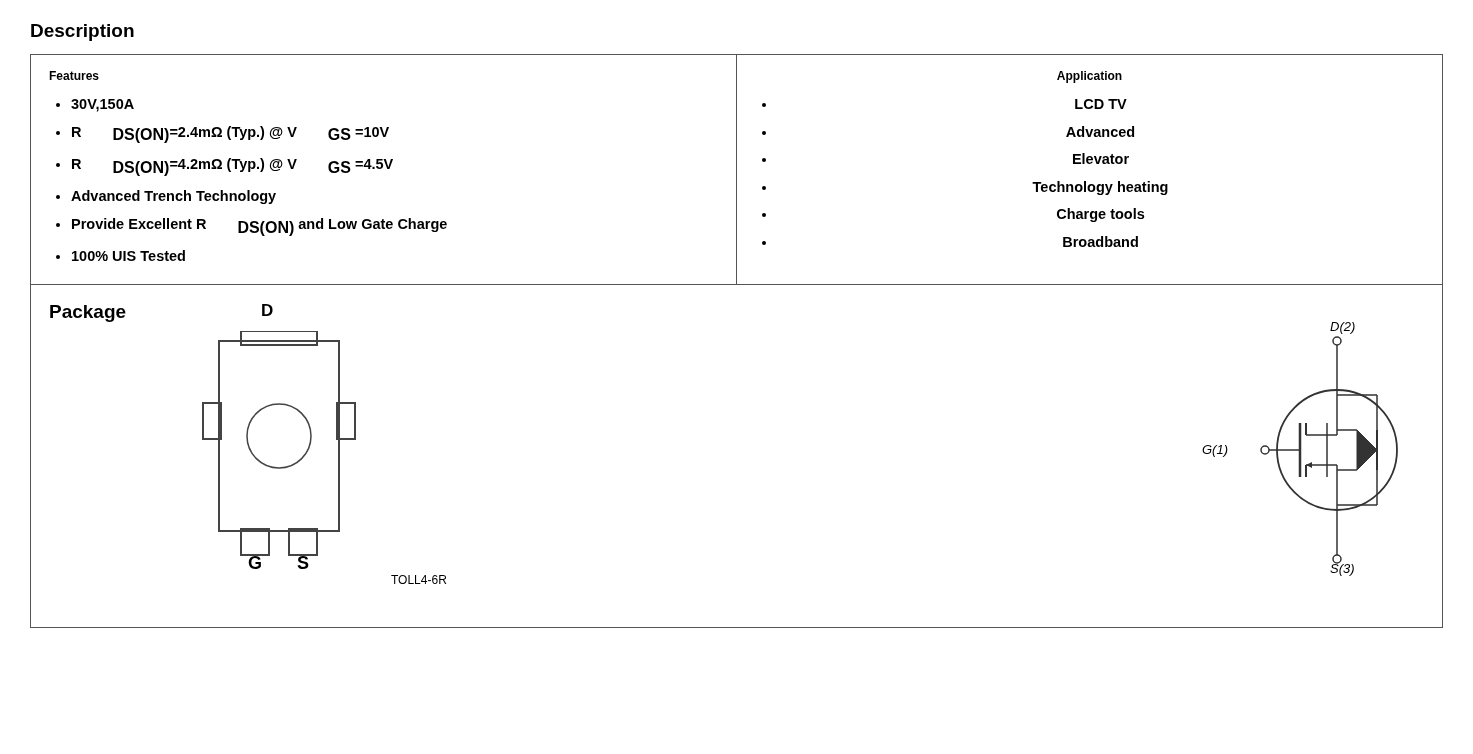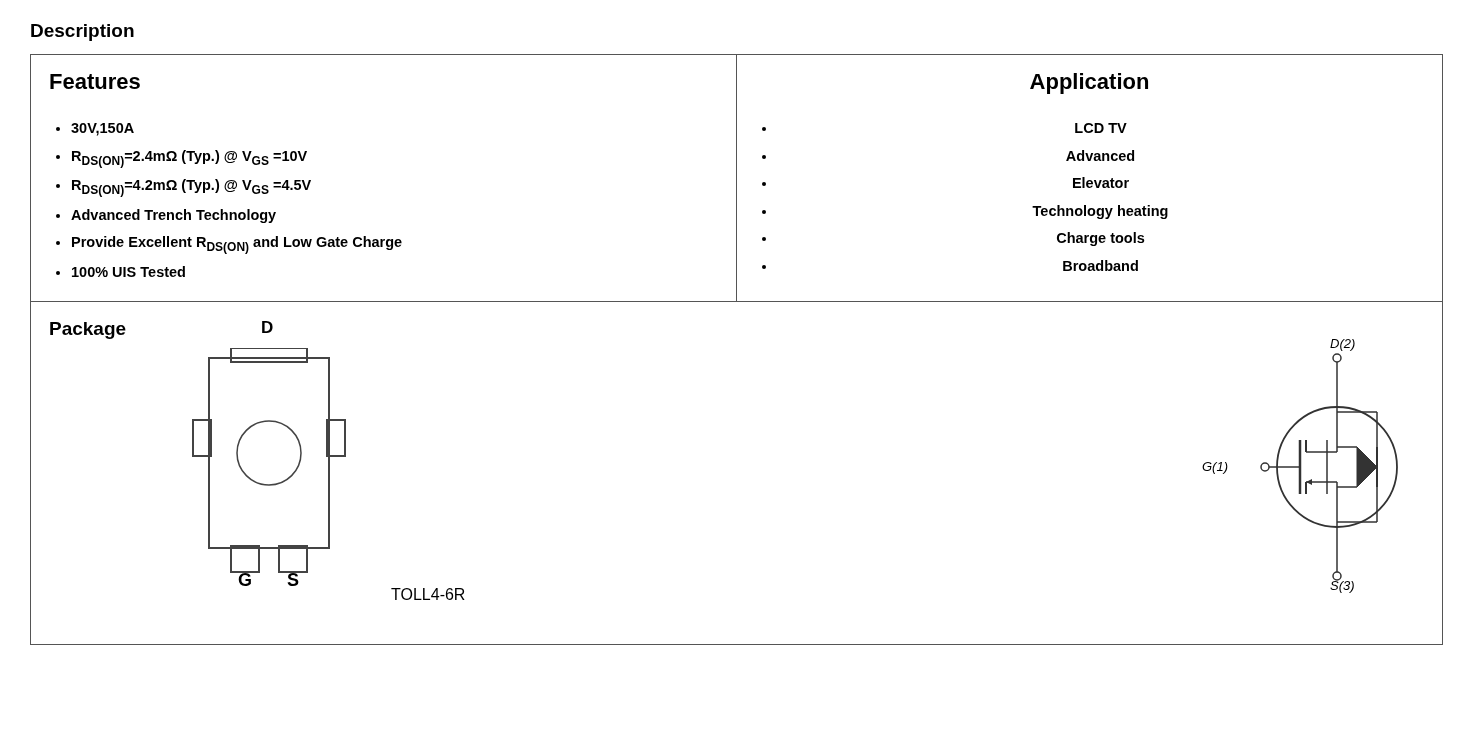--- a/index.html
+++ b/index.html
@@ -27,43 +27,45 @@
       flex: 1;
       padding: 14px 18px;
       border-right: 1.5px solid #555;
     }
     .application-col {
       flex: 1;
       padding: 14px 18px;
       text-align: center;
     }
     .col-header {
-      font-size: 22px;
-      font-weight: bold;
-      margin-bottom: 20px;
+      font-size: 12px;
+      font-weight: bold;
+      margin-bottom: 8px;
     }
     .bullet-list {
       list-style: disc;
       padding-left: 22px;
       line-height: 1.9;
     }
     .bullet-list li {
       font-size: 14.5px;
       font-weight: bold;
     }
     sub, sup {
-      font-size: 12px;
+      font-size: 16px;
+      margin-left: 31px;
     }
     .package-row {
       padding: 16px 18px;
       display: flex;
       align-items: center;
       gap: 0;
       position: relative;
       min-height: 340px;
+      text-align: center;
     }
     .package-label {
       font-size: 19px;
       font-weight: bold;
       position: absolute;
       top: 16px;
       left: 18px;
     }
     .package-drawing {
       margin-top: 30px;
@@ -92,21 +94,21 @@
       position: absolute;
       top: 16px;
       left: 230px;
       font-size: 17px;
       font-weight: bold;
     }
     .toll-text {
       position: absolute;
       bottom: 40px;
       left: 360px;
-      font-size: 16px;
+      font-size: 12px;
     }
   </style>
 </head>
 <body>
 
 <h1 class="description-title">Description</h1>
 
 <div class="outer-table">
 
   <div class="top-row">

